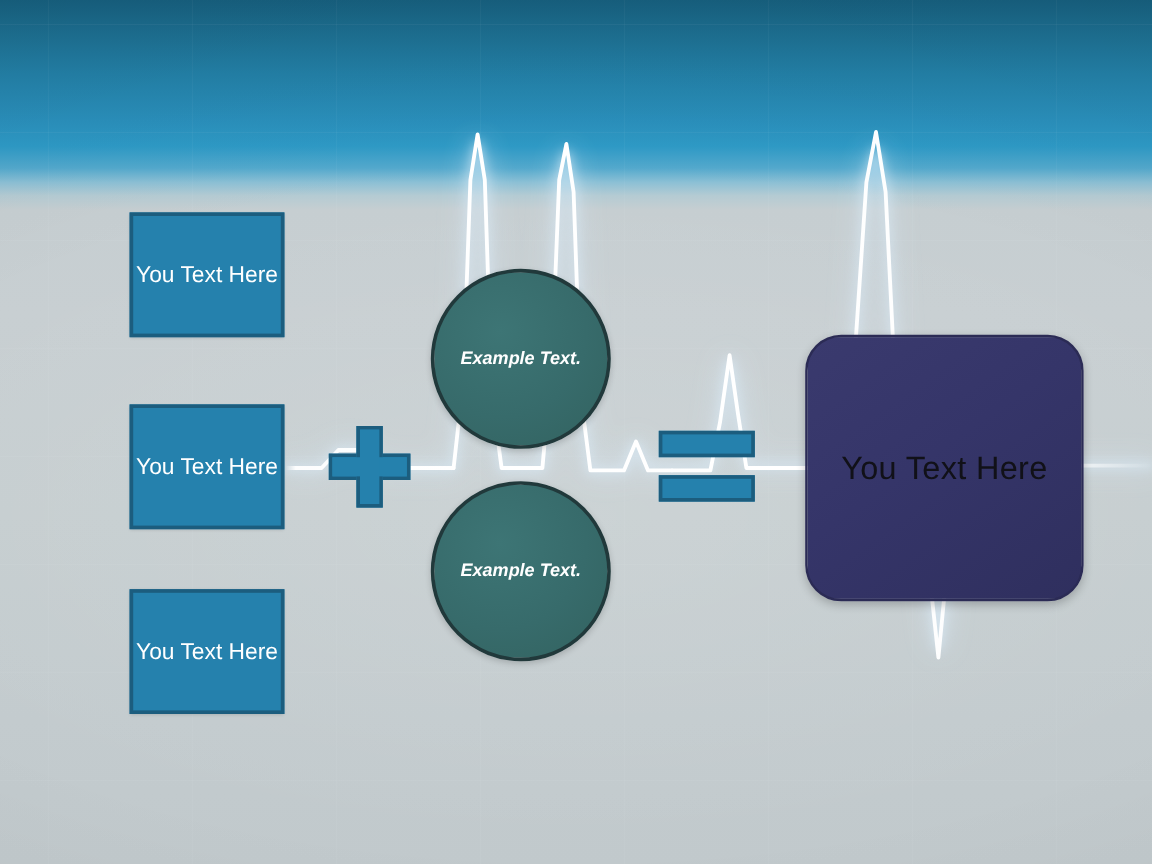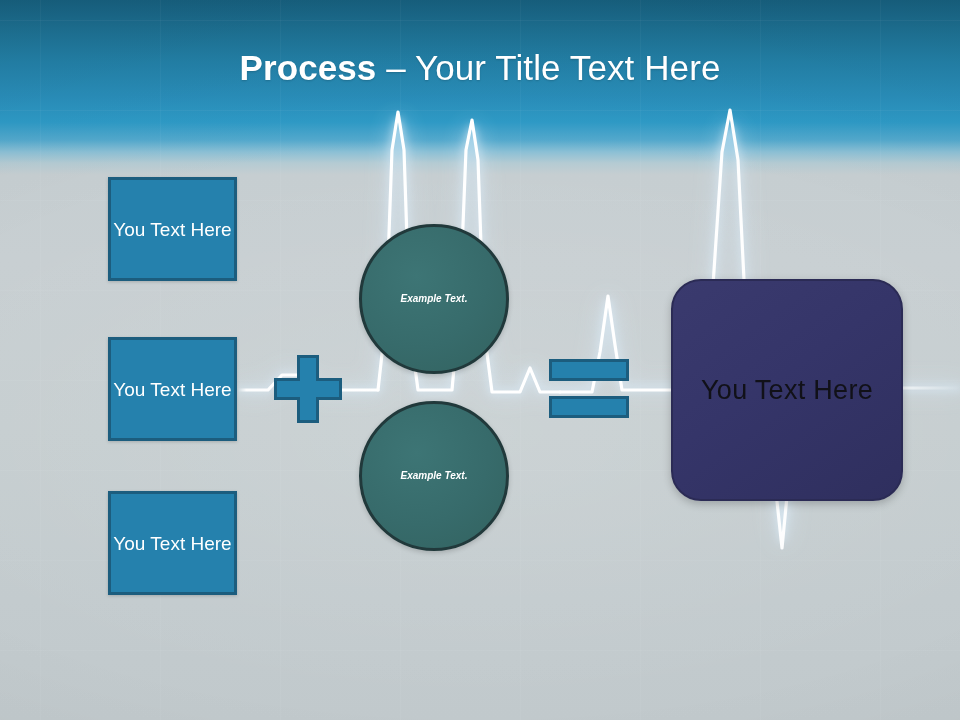--- a/index.html
+++ b/index.html
@@ -129,21 +129,21 @@
     width: 150px;
     height: 150px;
     border-radius: 50%;
     background: radial-gradient(circle at 38% 34%, #3d7575 0%, #376b6b 55%, #32625f 100%);
     border: 3px solid #21393b;
     box-sizing: border-box;
     display: flex;
     align-items: center;
     justify-content: center;
     color: #ffffff;
-    font-size: 10px;
+    font-size: 15px;
     line-height: 22px;
     font-weight: bold;
     font-style: italic;
     text-align: center;
     box-shadow: 0 2px 5px rgba(0,0,0,0.18);
   }
   .circ-1 { left: 359px; top: 224px; }
   .circ-2 { left: 359px; top: 401px; }
 
   
@@ -232,23 +232,20 @@
     <path d="M 378,390 L 386,318 L 392,150 L 398,112 L 404,150 L 410,330 L 418,390 L 452,390
              L 460,300 L 466,150 L 472,120 L 478,160 L 484,330 L 492,392 L 520,392
              L 530,368 L 540,392 L 560,392" fill="none" stroke="#ffffff" stroke-width="3.2" stroke-linecap="round" stroke-linejoin="round"></path>
 
     <path d="M 560,392 L 592,392 L 600,352 L 608,296 L 615,345 L 622,390 L 700,390" fill="none" stroke="#ffffff" stroke-width="3.2" stroke-linecap="round" stroke-linejoin="round"></path>
 
     <path d="M 700,390 L 712,300 L 722,152 L 730,110 L 738,160 L 746,320 L 754,388
              L 762,388 L 772,455 L 782,548 L 790,465 L 798,388 L 960,388" fill="none" stroke="url(#fadeR)" stroke-width="3.2" stroke-linecap="round" stroke-linejoin="round"></path>
   </svg>
 
-  <div class="title">
-    <span class="t-strong">Process</span><span class="t-light"> – Your Title Text Here</span>
-  </div>
 
   <div class="inbox inbox-1">
     <span>You Text Here</span>
   </div>
   <div class="inbox inbox-2">
     <span>You Text Here</span>
   </div>
   <div class="inbox inbox-3">
     <span>You Text Here</span>
   </div>

